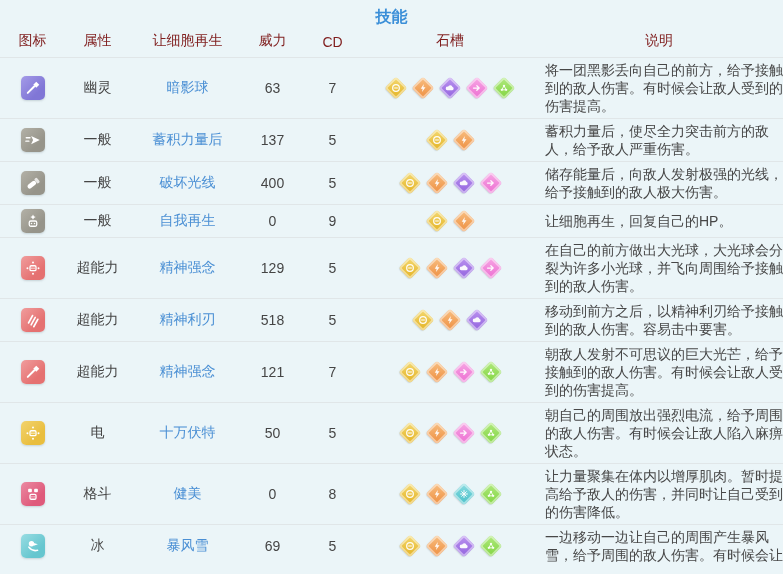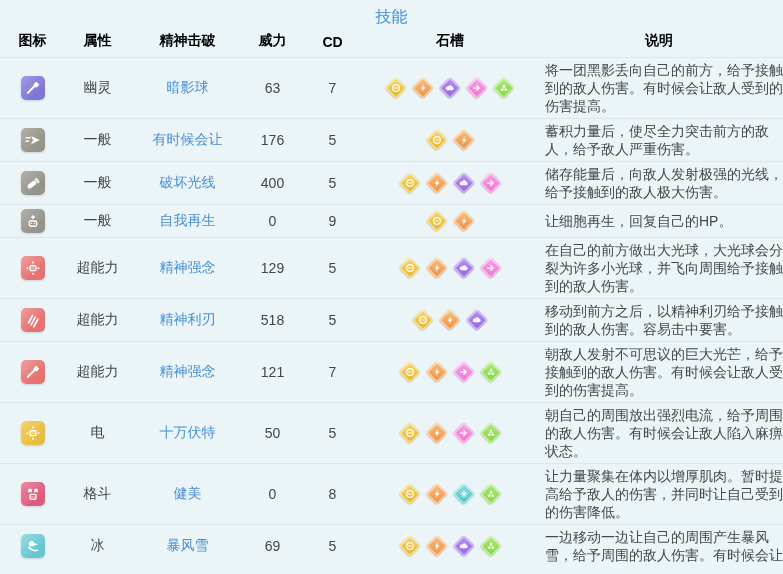--- a/index.html
+++ b/index.html
@@ -4,25 +4,25 @@
 <style>
   html,body{margin:0;padding:0;}
   body{
     width:783px;height:574px;overflow:hidden;
     background:var(--page-bg,#ebf5f8);
     font-family:"Liberation Sans", sans-serif;
     color:#444;
   }
   .title{
     text-align:center;font-size:16px;line-height:20px;
-    padding:7px 0 3px;color:var(--title-blue,#3b8fd8);
+    padding:7px 0 3px;color:var(--title-blue,#3b8fd8);font-weight:bold;
   }
   table{border-collapse:collapse;table-layout:fixed;width:783px;}
   th{
-    font-size:14px;color:#000000;font-weight:bold;
+    font-size:14px;color:#7f1d1d;font-weight:normal;
     padding:2px 0 7px;text-align:center;vertical-align:bottom;
   }
   tbody tr{border-top:1px solid #e0e6e8;}
   td{
     text-align:center;vertical-align:middle;
     padding:3px 0;font-size:14px;color:#454545;
   }
   td.desc-cell{text-align:left;padding:3px 3px 3px 10px;}
   .desc-text{width:240px;line-height:18px;font-size:14px;color:#474747;}
   a.skill{color:var(--link,#4a8fd4);text-decoration:none;cursor:pointer;margin-top:8px;}
@@ -53,21 +53,21 @@
         <col style="width:115px">
       <col style="width:55px">
         <col style="width:65px">
         <col style="width:170px">
       <col style="width:248px">
     </colgroup>
     <thead>
       <tr>
         <th>图标</th>
         <th>属性</th>
-        <th>精神击破</th>
+        <th>让细胞再生</th>
         <th>威力</th>
         <th>CD</th>
         <th>石槽</th>
         <th>说明</th>
       </tr>
     </thead>
     <tbody id="rows-body">
         <tr>
           <td>
             <div class="type-icon" style="background: linear-gradient(135deg, rgb(164, 155, 232), rgb(128, 118, 214) 70%);">
@@ -121,22 +121,22 @@
         <tr>
           <td>
             <div class="type-icon" style="background: linear-gradient(135deg, rgb(179, 177, 167), rgb(150, 148, 138) 70%);">
               <svg width="18" height="18" viewBox="0 0 24 24">
                 <path d="M3 9 h5 M2.5 13.5 h4" stroke="#fff" stroke-width="1.8" stroke-linecap="round" fill="none"></path>
                 <path d="M9.5 6.5 L21 12 L9.5 17.5 l2.6 -5.5 z" fill="#fff"></path>
               </svg>
             </div>
           </td>
           <td><span>一般</span></td>
-          <td><a class="skill">有时候会让</a></td>
-          <td><span>176</span></td>
+          <td><a class="skill">蓄积力量后</a></td>
+          <td><span>137</span></td>
           <td><span>5</span></td>
           <td>
             <div class="gems">
               <span class="gem" style="background: linear-gradient(135deg, rgb(244, 218, 116), rgb(231, 187, 53) 75%);">
                 <svg width="10" height="10" viewBox="0 0 12 12">
                   <circle cx="6" cy="6" r="4" fill="none" stroke="#fff" stroke-width="1.5"></circle>
                   <path d="M3.8 6 h4.4" stroke="#fff" stroke-width="1.3"></path>
                 </svg>
               </span>
               <span class="gem" style="background: linear-gradient(135deg, rgb(248, 192, 131), rgb(240, 154, 80) 75%);">

